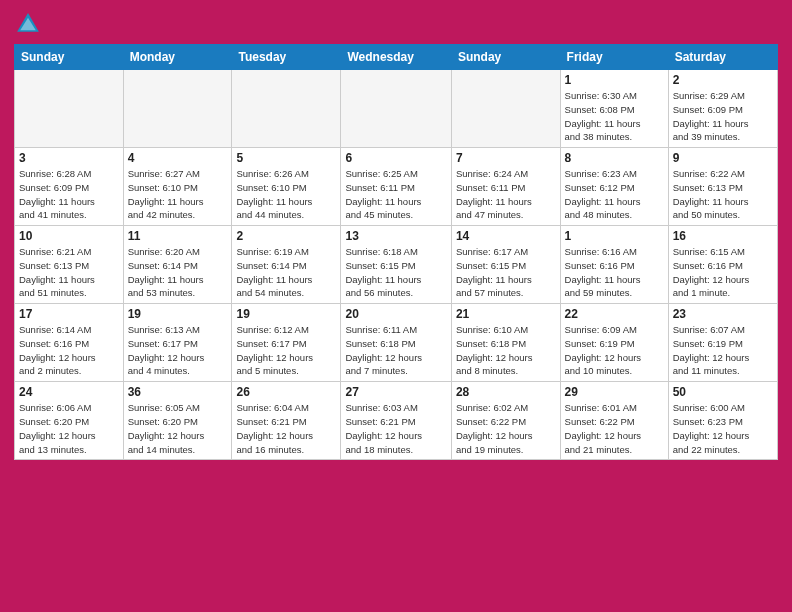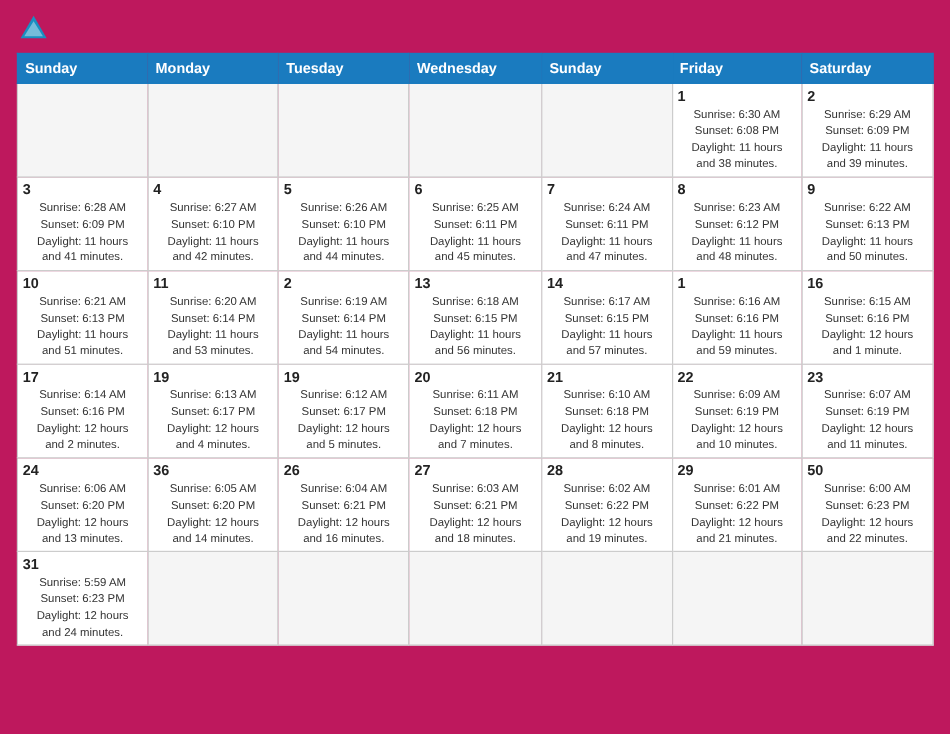--- a/index.html
+++ b/index.html
@@ -82,21 +82,20 @@
       font-size: 12px;
       font-weight: bold;
       color: #222;
       display: block;
       margin-bottom: 2px;
     }
     .day-info {
       color: #333;
       font-size: 9.5px;
       line-height: 1.45;
-      text-align: center;
     }
     .last-row td {
       border-bottom: 1px solid #ccc;
     }
   </style>
 </head>
 <body>
 
 <div class="page">
   <div class="header">
@@ -256,27 +255,15 @@
           </td>
           <td>
             <span class="day-number">29</span>
             <div class="day-info">Sunrise: 6:01 AM<br>Sunset: 6:22 PM<br>Daylight: 12 hours<br>and 21 minutes.</div>
           </td>
           <td>
             <span class="day-number">50</span>
             <div class="day-info">Sunrise: 6:00 AM<br>Sunset: 6:23 PM<br>Daylight: 12 hours<br>and 22 minutes.</div>
           </td>
         </tr>
-        <tr class="last-row">
-          <td>
-            <span class="day-number">31</span>
-            <div class="day-info">Sunrise: 5:59 AM<br>Sunset: 6:23 PM<br>Daylight: 12 hours<br>and 24 minutes.</div>
-          </td>
-          <td class="empty"></td>
-          <td class="empty"></td>
-          <td class="empty"></td>
-          <td class="empty"></td>
-          <td class="empty"></td>
-          <td class="empty"></td>
-        </tr>
       </tbody>
   </table>
 </div>
 
 </body></html>

